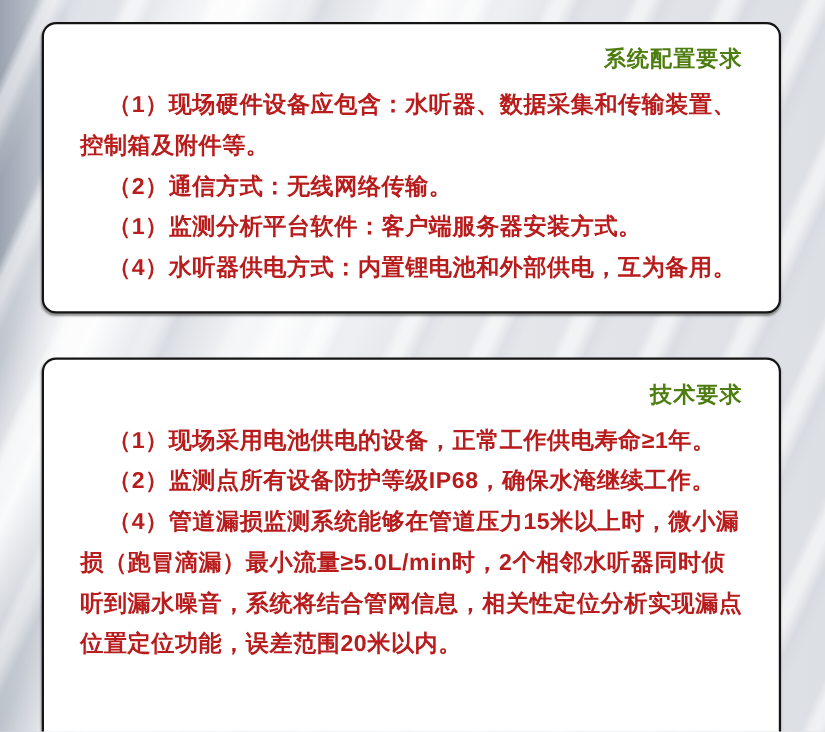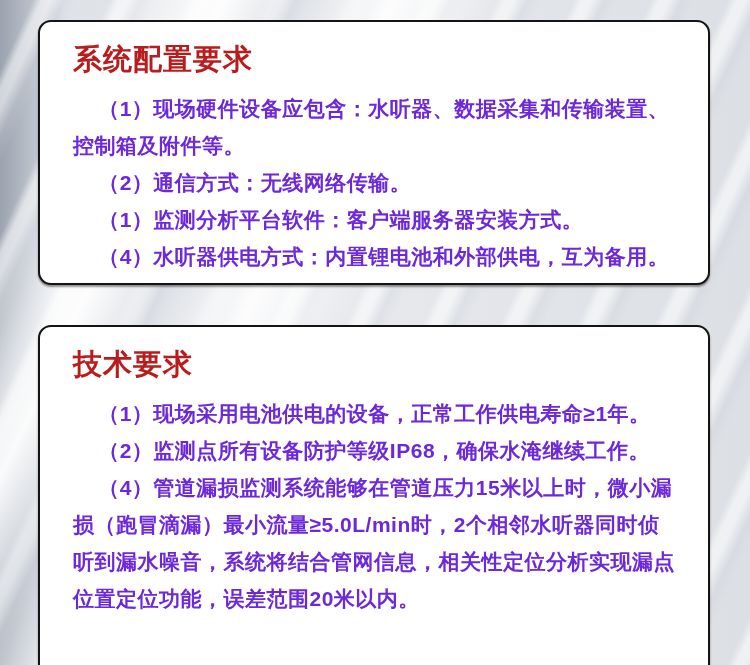--- a/index.html
+++ b/index.html
@@ -45,32 +45,32 @@
     background: #ffffff;
     border: 2px solid #141414;
     border-radius: 13px;
     box-shadow: 0 2px 2px rgba(20,20,20,0.45);
     padding: 12px 33px 0 33px;
   }
   .card-1 { top: 20px;  height: 265px; }
   .card-2 { top: 325px; height: 373px; }
   .card-title {
     margin: 6px 0 10px 0;
-    text-align: left;
-    font-size: 29px;
+    text-align: right;
+    font-size: 20px;
     font-weight: bold;
-    color: #b91c1c;
+    color: #4d7c0f;
     letter-spacing: 1px;
   }
   .card-body p {
     margin: 0;
     font-size: 21px;
     line-height: 37px;
     font-weight: 600;
-    color: #6d28d9;
+    color: #b91c1c;
     text-indent: 1.2em;
     letter-spacing: 0.5px;
   }
 </style>
 </head>
 <body>
 
 <div class="stage">
 
   <section class="card card-1">

